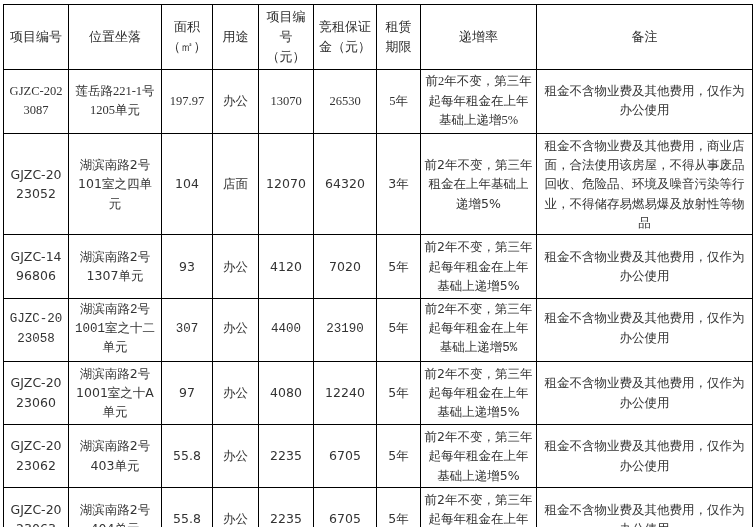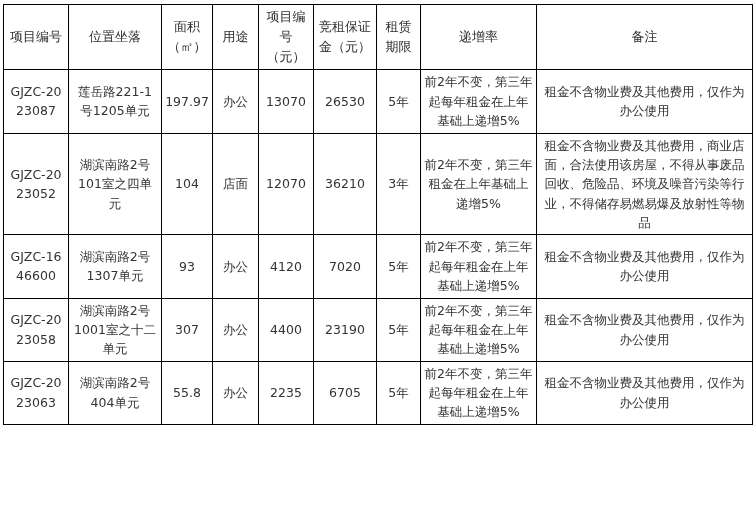--- a/index.html
+++ b/index.html
@@ -43,24 +43,24 @@
   col.c-loc     { width: 93px; }
   col.c-area    { width: 51px; }
   col.c-use     { width: 46px; }
   col.c-price   { width: 55px; }
   col.c-deposit { width: 63px; }
   col.c-term    { width: 44px; }
   col.c-esc     { width: 116px; }
   col.c-remark  { width: 216px; }
 
   thead tr { height: 43px; }
-  tbody tr:nth-child(1) { height: 62px; }
+  tbody tr:nth-child(1) { height: 62px; font-family: Liberation Serif, serif; }
   tbody tr:nth-child(2) { height: 84px; }
   tbody tr:nth-child(3) { height: 53px; }
-  tbody tr:nth-child(4) { height: 54px; }
+  tbody tr:nth-child(4) { height: 54px; font-family: Liberation Mono, monospace; }
   tbody tr:nth-child(5) { height: 55px; }
   tbody tr:nth-child(6) { height: 53px; }
   tbody tr:nth-child(7) { height: 53px; }
   tbody tr:nth-child(8) { height: 54px; }
 
   td.cell-project-id {
     word-break: break-all;
     font-size: 12px;
     letter-spacing: 0;
   }
@@ -108,28 +108,28 @@
     <td class="cell-escalation">前2年不变，第三年起每年租金在上年基础上递增5%</td>
     <td class="cell-remarks">租金不含物业费及其他费用，仅作为办公使用</td>
   </tr>
 
   <tr>
     <td class="cell-project-id">GJZC-2023052</td>
     <td class="cell-location">湖滨南路2号101室之四单元</td>
     <td class="cell-area">104</td>
     <td class="cell-usage">店面</td>
     <td class="cell-base-rent">12070</td>
-    <td class="cell-deposit">36210</td>
+    <td class="cell-deposit">64320</td>
     <td class="cell-lease-term">3年</td>
     <td class="cell-escalation">前2年不变，第三年租金在上年基础上递增5%</td>
     <td class="cell-remarks">租金不含物业费及其他费用，商业店面，合法使用该房屋，不得从事废品回收、危险品、环境及噪音污染等行业，不得储存易燃易爆及放射性等物品</td>
   </tr>
 
   <tr>
-    <td class="cell-project-id">GJZC-1646600</td>
+    <td class="cell-project-id">GJZC-1496806</td>
     <td class="cell-location">湖滨南路2号1307单元</td>
     <td class="cell-area">93</td>
     <td class="cell-usage">办公</td>
     <td class="cell-base-rent">4120</td>
     <td class="cell-deposit">7020</td>
     <td class="cell-lease-term">5年</td>
     <td class="cell-escalation">前2年不变，第三年起每年租金在上年基础上递增5%</td>
     <td class="cell-remarks">租金不含物业费及其他费用，仅作为办公使用</td>
   </tr>
 
@@ -138,21 +138,43 @@
     <td class="cell-location">湖滨南路2号1001室之十二单元</td>
     <td class="cell-area">307</td>
     <td class="cell-usage">办公</td>
     <td class="cell-base-rent">4400</td>
     <td class="cell-deposit">23190</td>
     <td class="cell-lease-term">5年</td>
     <td class="cell-escalation">前2年不变，第三年起每年租金在上年基础上递增5%</td>
     <td class="cell-remarks">租金不含物业费及其他费用，仅作为办公使用</td>
   </tr>
 
+  <tr>
+    <td class="cell-project-id">GJZC-2023060</td>
+    <td class="cell-location">湖滨南路2号1001室之十A单元</td>
+    <td class="cell-area">97</td>
+    <td class="cell-usage">办公</td>
+    <td class="cell-base-rent">4080</td>
+    <td class="cell-deposit">12240</td>
+    <td class="cell-lease-term">5年</td>
+    <td class="cell-escalation">前2年不变，第三年起每年租金在上年基础上递增5%</td>
+    <td class="cell-remarks">租金不含物业费及其他费用，仅作为办公使用</td>
+  </tr>
 
+  <tr>
+    <td class="cell-project-id">GJZC-2023062</td>
+    <td class="cell-location">湖滨南路2号403单元</td>
+    <td class="cell-area">55.8</td>
+    <td class="cell-usage">办公</td>
+    <td class="cell-base-rent">2235</td>
+    <td class="cell-deposit">6705</td>
+    <td class="cell-lease-term">5年</td>
+    <td class="cell-escalation">前2年不变，第三年起每年租金在上年基础上递增5%</td>
+    <td class="cell-remarks">租金不含物业费及其他费用，仅作为办公使用</td>
+  </tr>
 
   <tr>
     <td class="cell-project-id">GJZC-2023063</td>
     <td class="cell-location">湖滨南路2号404单元</td>
     <td class="cell-area">55.8</td>
     <td class="cell-usage">办公</td>
     <td class="cell-base-rent">2235</td>
     <td class="cell-deposit">6705</td>
     <td class="cell-lease-term">5年</td>
     <td class="cell-escalation">前2年不变，第三年起每年租金在上年基础上递增5%</td>

